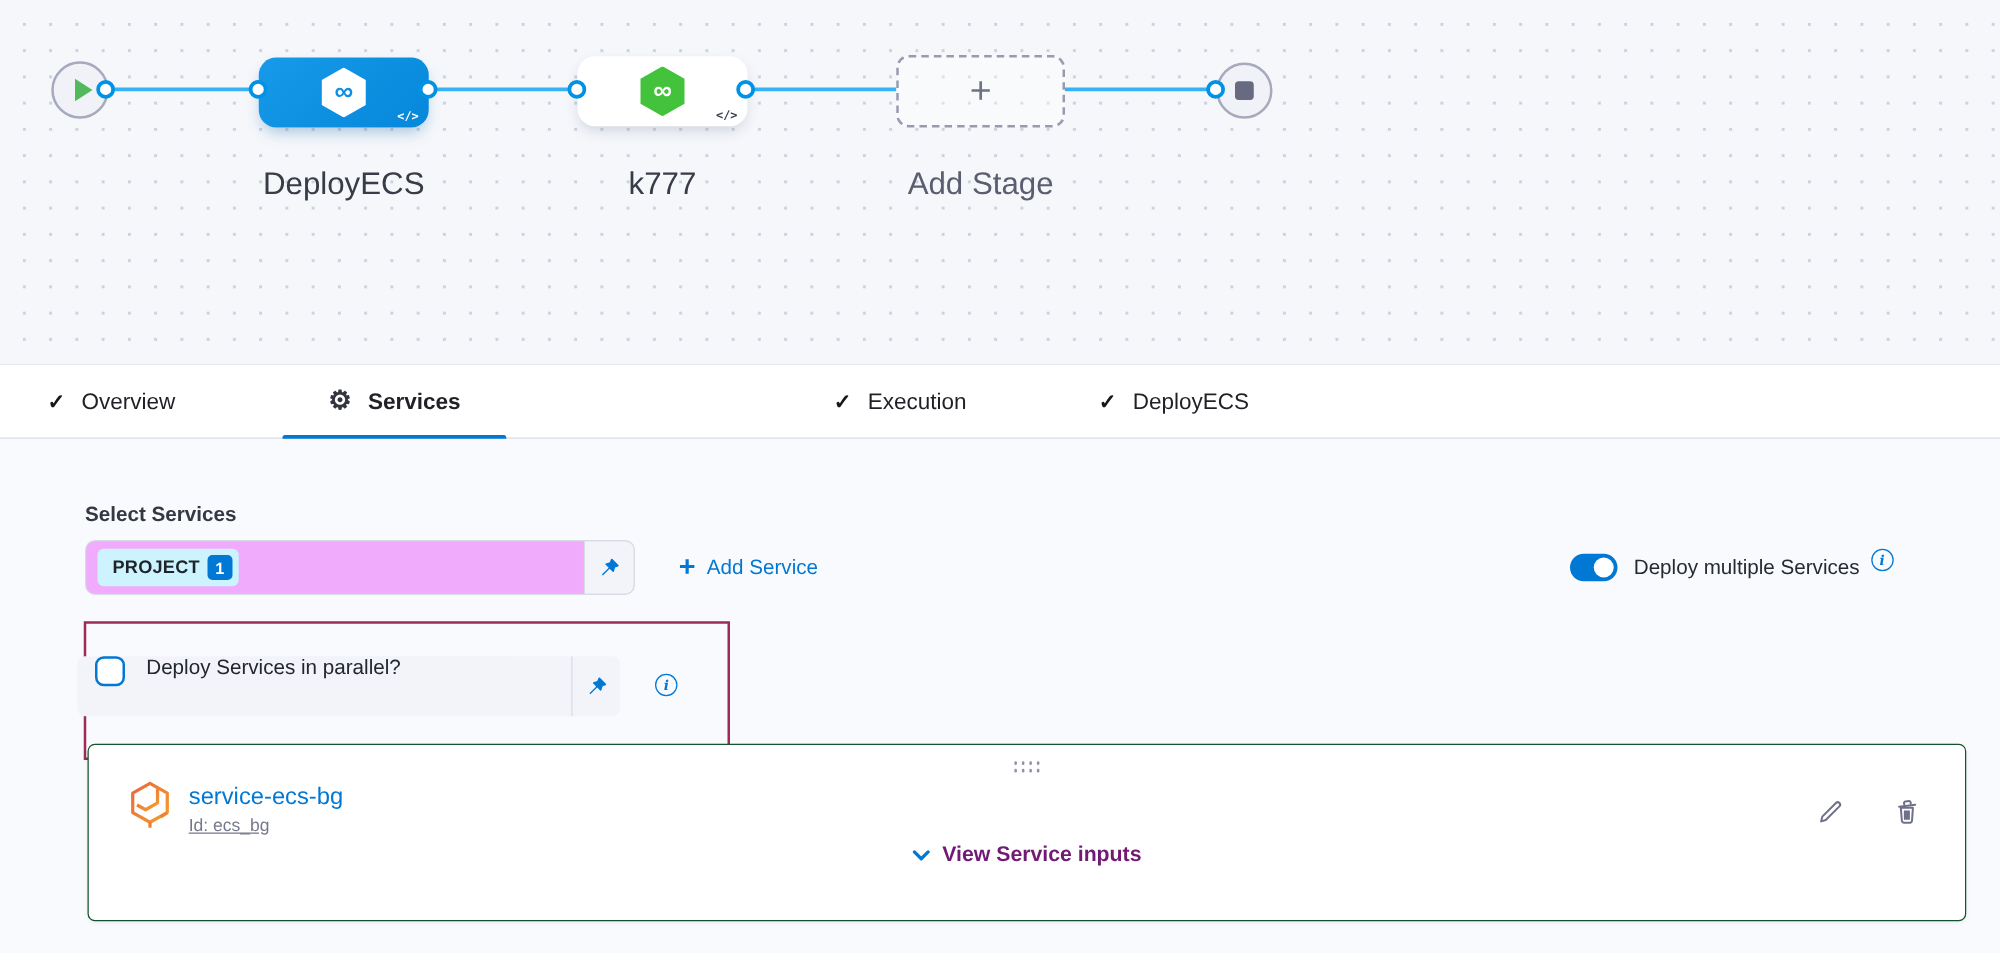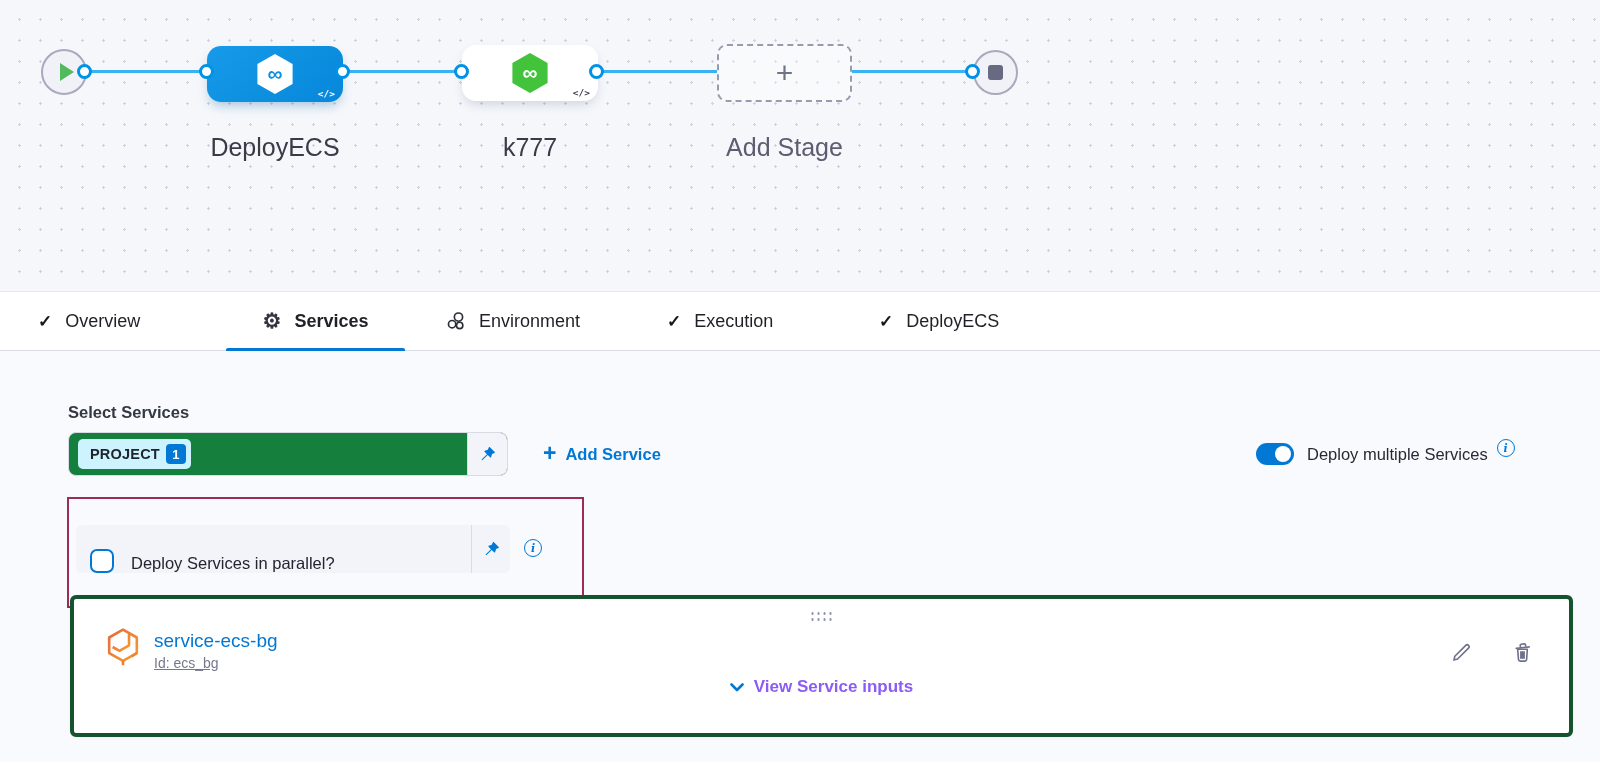--- a/index.html
+++ b/index.html
@@ -48,67 +48,67 @@
   .tab-active { font-weight:700; justify-content:center; }
   .tab-active::after { content:""; position:absolute; left:0; right:0; bottom:-1px; height:3px;
     background:#0278d5; border-radius:2px 2px 0 0; }
   .save-btn { position:absolute; left:1509px; top:303px; height:37px; width:130px;
     border:2px solid #0278d5; border-radius:9px; background:#ffffff; color:#0278d5;
     display:flex; align-items:center; gap:9px; padding:0 14px; font-size:16px; font-weight:600; cursor:pointer; }
 
   
   .content { position:absolute; left:0; top:352px; width:1600px; height:410px; background:#f8fafd; }
   .select-label { position:absolute; left:68px; top:51px; font-size:16.5px; font-weight:600; color:#343842; }
-  .service-input { position:absolute; left:68px; top:80px; width:440px; height:44px; background:#15803d;
+  .service-input { position:absolute; left:68px; top:80px; width:440px; height:44px; background:#f0abfc;
     border:1px solid #d8dae4; border-radius:8px; display:flex; align-items:center; padding-left:9px; }
   .chip { height:30px; background:#cdf4fe; border-radius:5px; display:inline-flex; align-items:center;
     padding:0 5px 0 12px; gap:6px; }
   .chip-label { font-size:14.5px; font-weight:600; color:#1f242b; letter-spacing:.2px; }
   .chip-badge { width:20px; height:20px; background:#0278d5; border-radius:4px; color:#ffffff;
     font-size:13px; font-weight:700; display:flex; align-items:center; justify-content:center; }
   .pin-seg { margin-left:auto; width:40px; height:100%; border-left:1px solid #d8dae4; background:#f3f3fa;
     border-radius:0 7px 7px 0; display:flex; align-items:center; justify-content:center; cursor:pointer; }
   .add-service { position:absolute; left:543px; top:80px; height:44px; display:flex; align-items:center;
     gap:9px; color:#0278d5; cursor:pointer; }
   .add-service .plus { font-size:23px; font-weight:600; line-height:1; transform:translateY(-1px); }
-  .add-service .lbl { font-size:16.5px; font-weight:700; }
+  .add-service .lbl { font-size:16.5px; font-weight:400; }
   .deploy-multiple { position:absolute; left:1256px; top:80px; height:44px; display:flex; align-items:center; }
   .toggle { width:38px; height:22px; border-radius:11px; background:#0278d5; position:relative;
     margin-right:13px; cursor:pointer; flex:none; }
   .toggle-knob { position:absolute; right:3px; top:3px; width:16px; height:16px; border-radius:50%; background:#ffffff; }
   .dm-label { font-size:16.5px; color:#262a33; margin-right:9px; }
   .info-circle { width:18px; height:18px; border-radius:50%; border:1.6px solid #0278d5; color:#0278d5;
     font-family:"DejaVu Serif", serif; font-style:italic; font-size:11px; font-weight:700;
     display:flex; align-items:center; justify-content:center; cursor:pointer; flex:none; }
   .dm-info { transform:translateY(-6px); }
 
   .annotation { position:absolute; left:67px; top:145px; width:517px; height:111px;
     border:2.5px solid #9d2b57; }
-  .parallel-bar { position:absolute; left:76px; top:173px; width:434px; height:48px; background:#f3f3fa;
-    border-radius:6px; display:flex; align-items:flex-end; padding-left:14px; }
+  .parallel-bar { position:absolute; left:62px; top:173px; width:434px; height:48px; background:#f3f3fa;
+    border-radius:6px; display:flex; align-items:flex-start; padding-left:14px; }
   .checkbox { width:24px; height:24px; background:#ffffff; border:2px solid #0278d5; border-radius:7px;
     cursor:pointer; flex:none; }
   .parallel-label { margin-left:17px; font-size:16.5px; color:#22262e; }
   .pin-seg2 { margin-left:auto; width:39px; height:100%; border-left:1px solid #dbdce6;
     display:flex; align-items:center; justify-content:center; cursor:pointer; }
   .parallel-info { position:absolute; left:524px; top:187px; }
 
   
   .card { position:absolute; left:70px; top:243px; width:1503px; height:142px; background:#ffffff;
-    border:4px solid #14532d; border-radius:6px; box-shadow:0 1px 3px rgba(50,60,90,.06); }
+    border:1px solid #14532d; border-radius:6px; box-shadow:0 1px 3px rgba(50,60,90,.06); }
   .drag-handle { position:absolute; left:50%; transform:translateX(-50%); top:13px;
     display:grid; grid-template-columns:repeat(4,3px); grid-template-rows:repeat(2,3px); gap:3px; cursor:grab; }
   .drag-handle i { width:2.6px; height:2.6px; border-radius:50%; background:#8f92a6; }
   .svc-icon { position:absolute; left:30px; top:27px; }
   .svc-name { position:absolute; left:80px; top:31px; font-size:19px; font-weight:500; color:#0278d5; cursor:pointer; }
   .svc-id { position:absolute; left:80px; top:56px; font-size:14px; color:#75788c;text-decoration:underline; }
   .card-actions { position:absolute; right:35px; top:41px; display:flex; gap:37px; }
   .icon-btn { width:24px; height:24px; display:flex; align-items:center; justify-content:center; cursor:pointer; }
   .view-inputs { position:absolute; left:0; right:0; top:78px; display:flex; align-items:center;
-    justify-content:center; gap:10px; color:#8b5cf6; font-size:17px; font-weight:700; cursor:pointer; }
+    justify-content:center; gap:10px; color:#701a75; font-size:17px; font-weight:700; cursor:pointer; }
 </style>
 </head>
 <body>
 
 <div class="canvas">
 
   <div class="flow-line" style="left:85px; width:122px;"></div>
   <div class="flow-line" style="left:343px; width:119px;"></div>
   <div class="flow-line" style="left:597px; width:120px;"></div>
   <div class="flow-line" style="left:852px; width:121px;"></div>
@@ -156,30 +156,20 @@
   <div class="tab" style="left:38px;">
     <span class="check">✓</span>
     <span>Overview</span>
   </div>
 
   <div class="tab tab-active" style="left:226px; width:179px;">
     <span class="gear">⚙</span>
     <span>Services</span>
   </div>
 
-  <div class="tab" style="left:446px;">
-    <svg width="20" height="20" viewBox="0 0 17 17">
-      <g fill="none" stroke="#2a2d35" stroke-width="1.4">
-        <circle cx="10.6" cy="5.2" r="3.5"></circle>
-        <circle cx="5.2" cy="11.2" r="3.1"></circle>
-        <circle cx="11.6" cy="12.3" r="2.7"></circle>
-      </g>
-    </svg>
-    <span>Environment</span>
-  </div>
 
   <div class="tab" style="left:667px;">
     <span class="check">✓</span>
     <span>Execution</span>
   </div>
 
   <div class="tab" style="left:879px;">
     <span class="check">✓</span>
     <span>DeployECS</span>
   </div>

